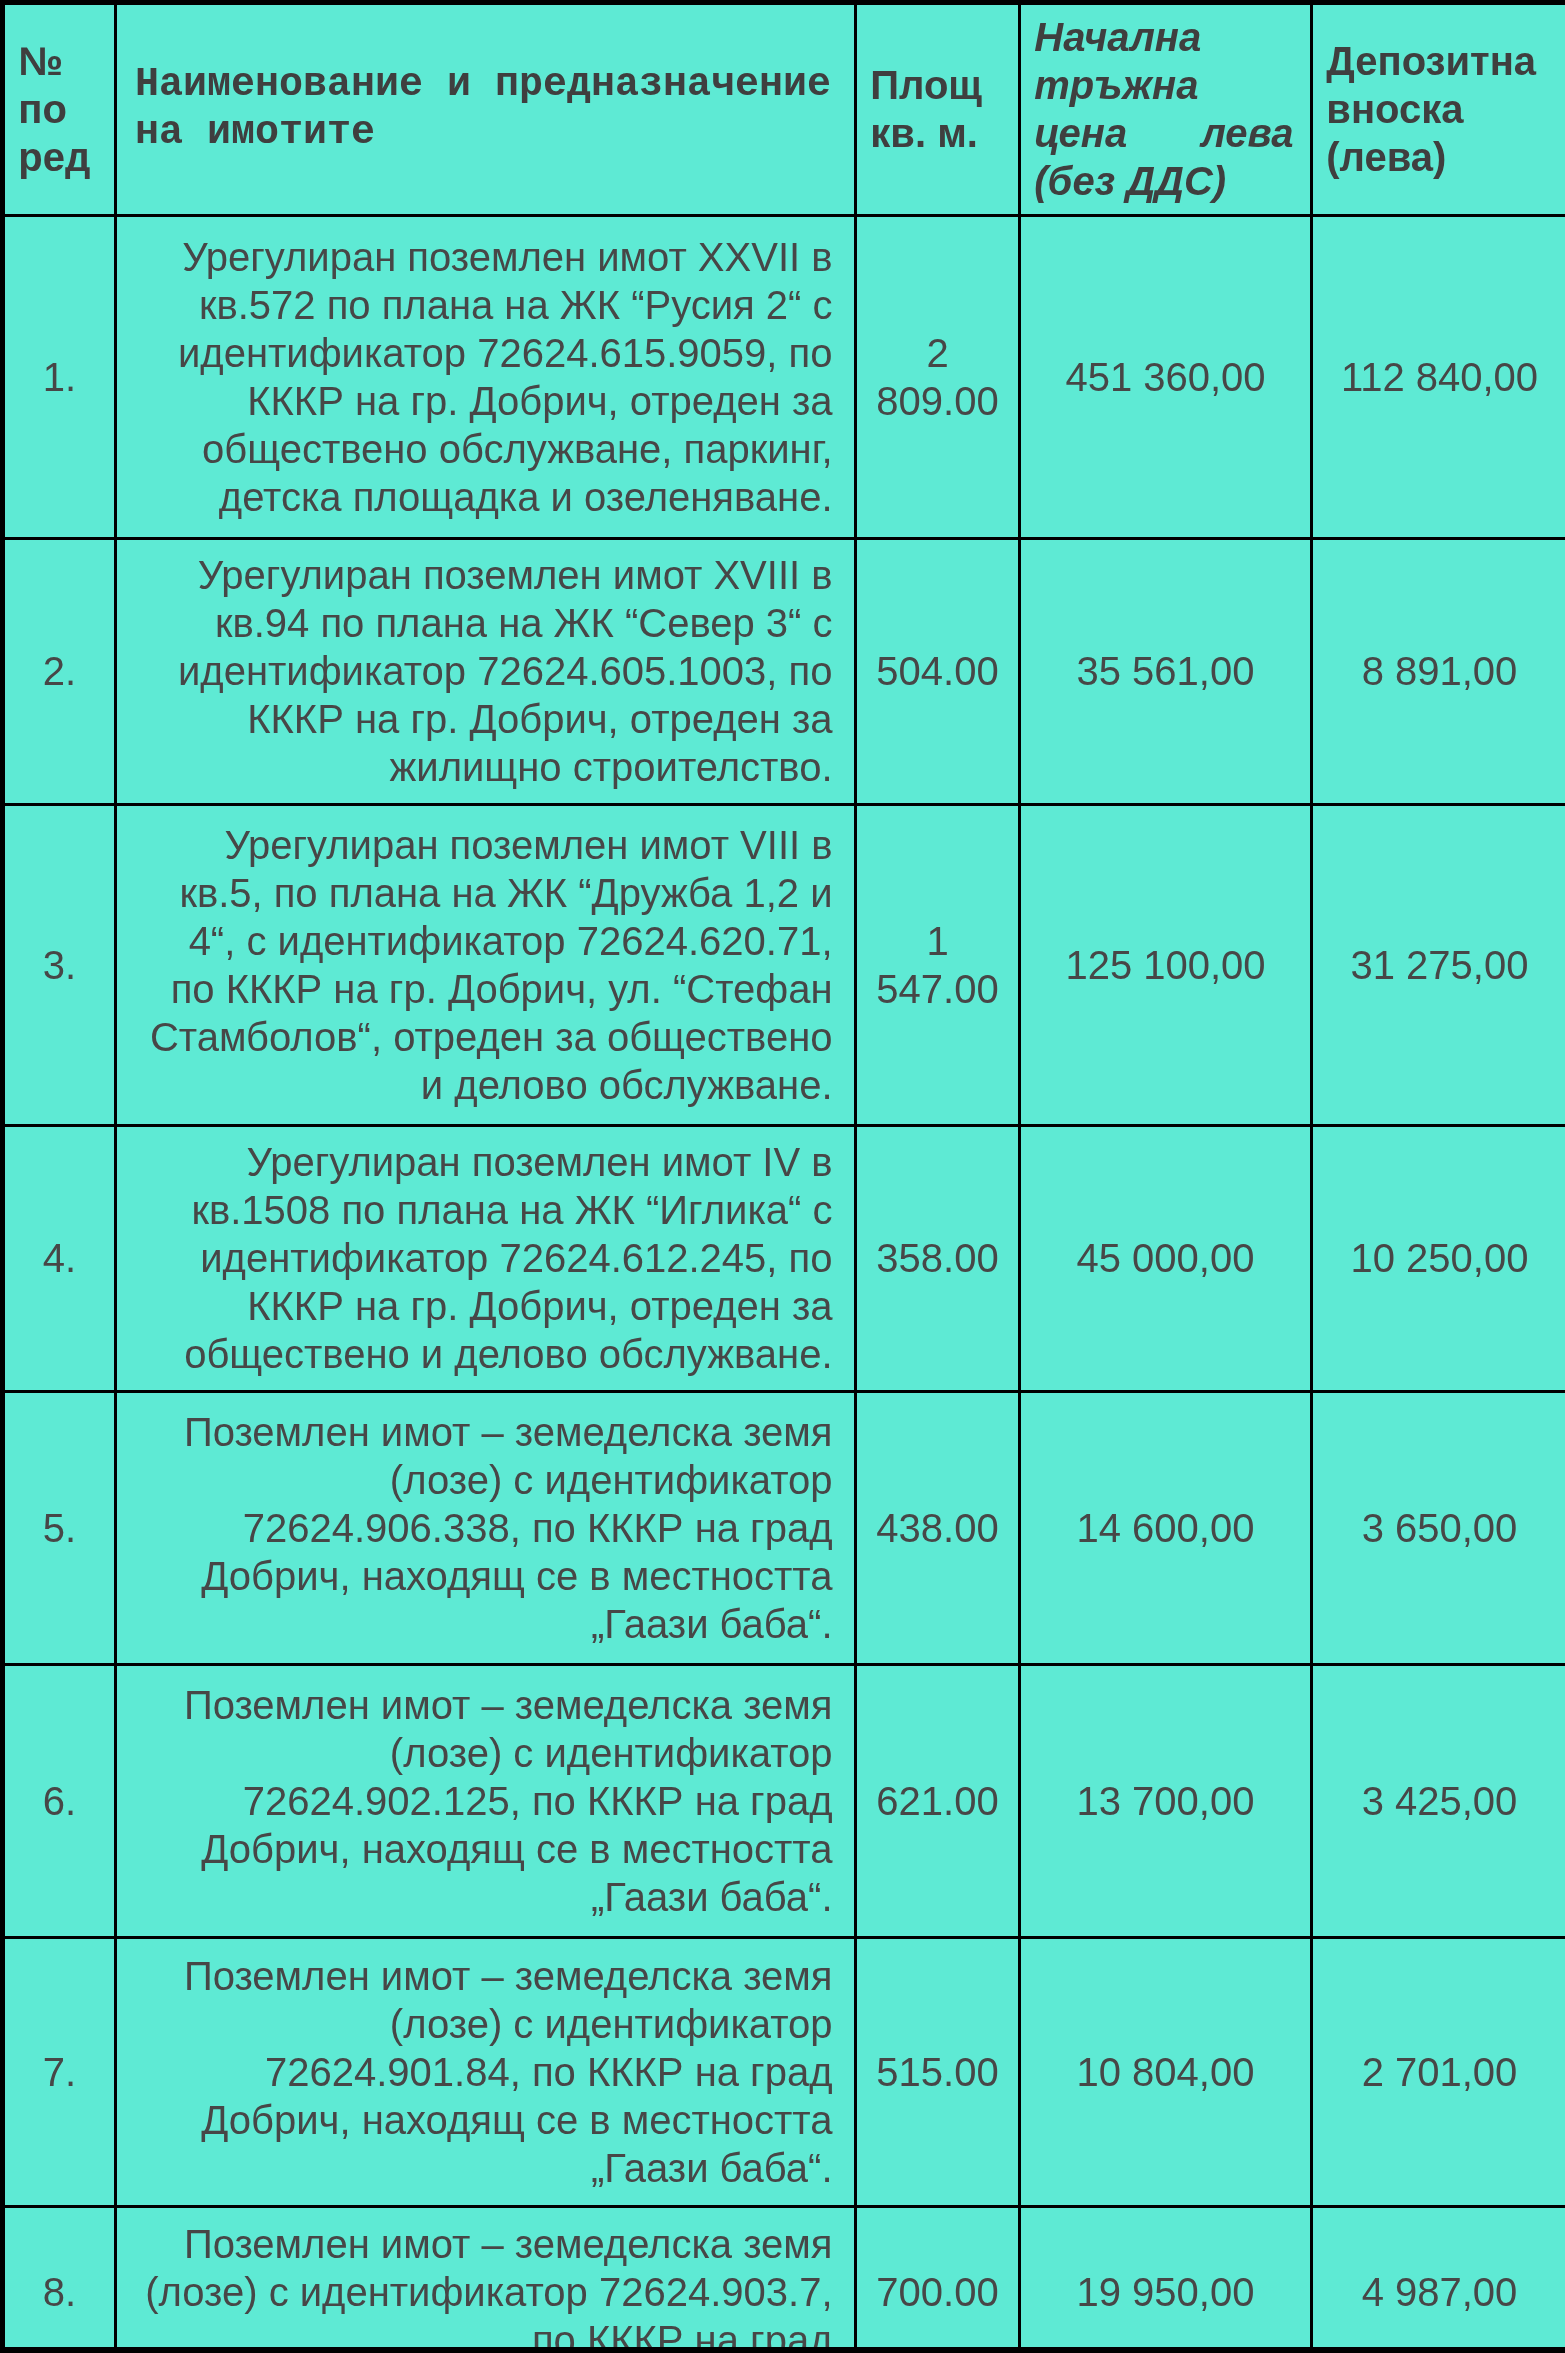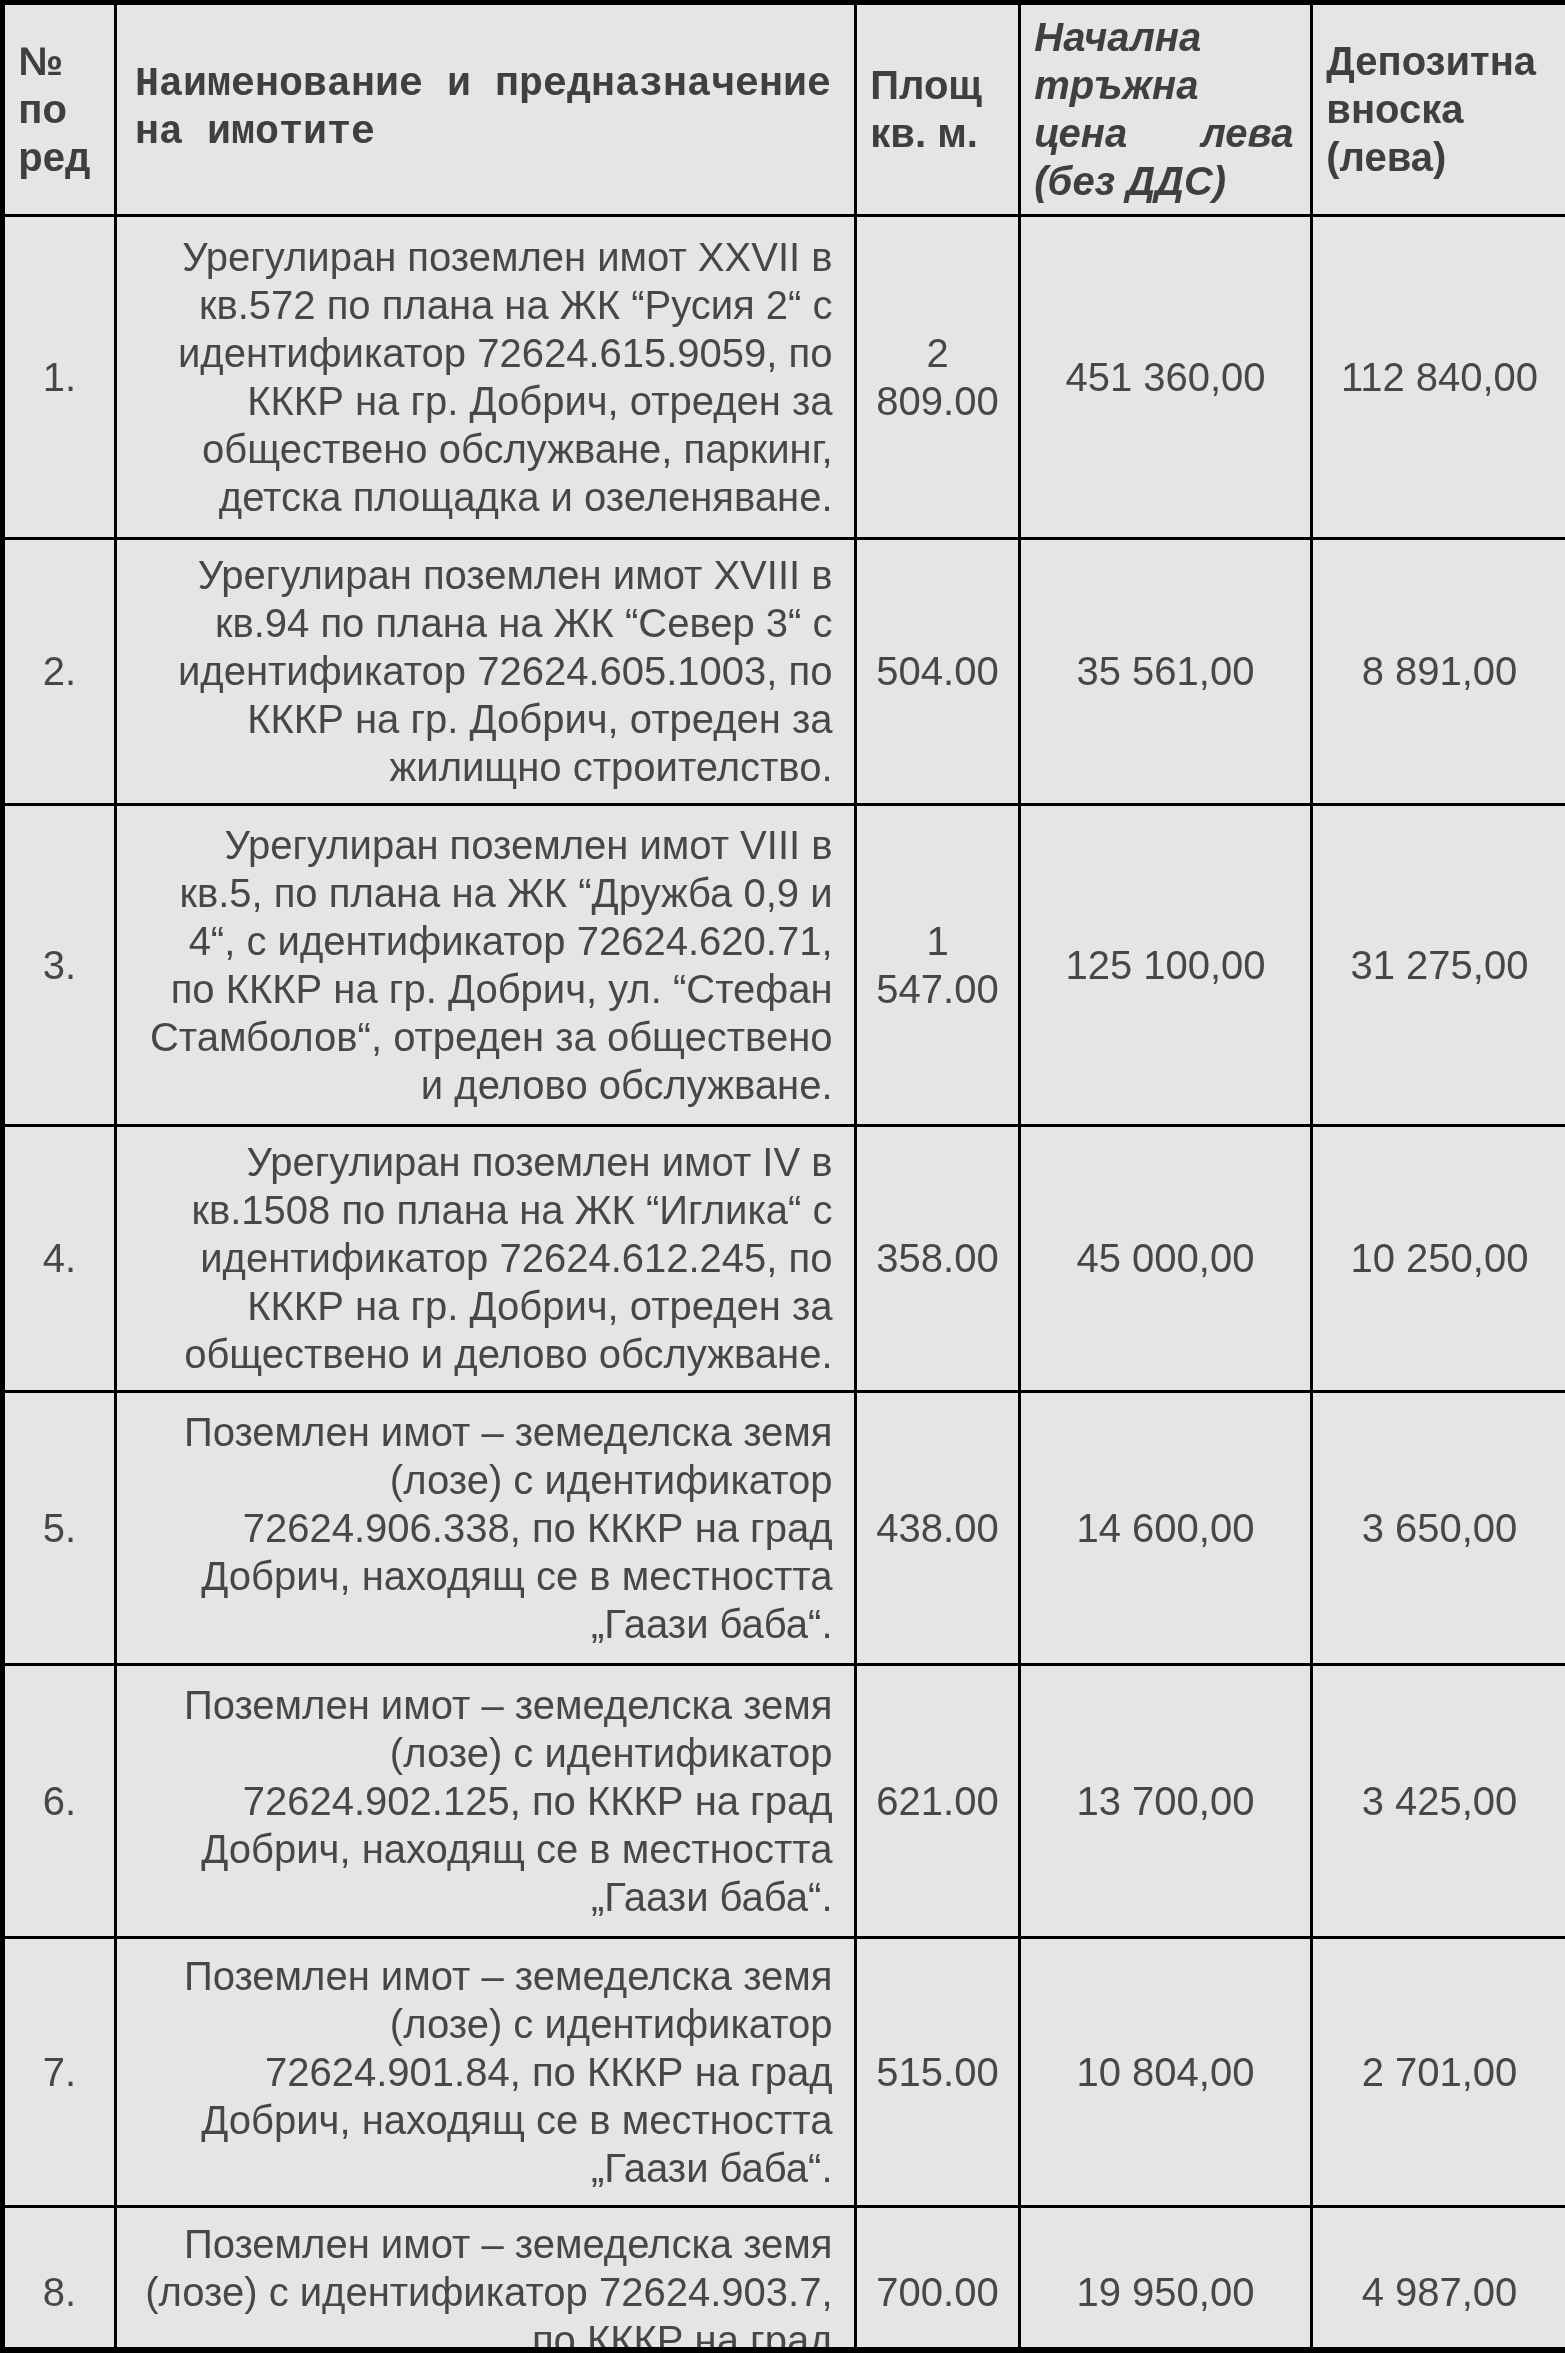--- a/index.html
+++ b/index.html
@@ -14,21 +14,21 @@
     overflow: hidden;
     font-family: "Liberation Sans", "DejaVu Sans", sans-serif;
     color: #474747;
   }
   .page {
     position: absolute;
     top: 0; left: 0;
     width: 1565px;
     height: 2354px;
     overflow: hidden;
-    background: #e5e5e5;
+    background: #5eead4;
   }
   table.props {
     border-collapse: collapse;
     table-layout: fixed;
     width: 1565px;
     border: 5.8px solid #000000;
   }
   table.props th,
   table.props td {
     border: 3.3px solid #000000;
@@ -95,21 +95,21 @@
     </tr>
     <tr style="height:258px">
       <td class="num">2.</td>
       <td class="desc">Урегулиран поземлен имот XVIII в кв.94 по плана на ЖК “Север 3“ с идентификатор 72624.605.1003, по КККР на гр. Добрич, отреден за жилищно строителство.</td>
       <td class="num">504.00</td>
       <td class="num">35 561,00</td>
       <td class="num">8 891,00</td>
     </tr>
     <tr style="height:321px">
       <td class="num">3.</td>
-      <td class="desc">Урегулиран поземлен имот VIII в кв.5, по плана на ЖК “Дружба 0,9 и 4“, с идентификатор 72624.620.71, по КККР на гр. Добрич, ул. “Стефан Стамболов“, отреден за обществено и делово обслужване.</td>
+      <td class="desc">Урегулиран поземлен имот VIII в кв.5, по плана на ЖК “Дружба 1,2 и 4“, с идентификатор 72624.620.71, по КККР на гр. Добрич, ул. “Стефан Стамболов“, отреден за обществено и делово обслужване.</td>
       <td class="num">1 547.00</td>
       <td class="num">125 100,00</td>
       <td class="num">31 275,00</td>
     </tr>
     <tr style="height:263px">
       <td class="num">4.</td>
       <td class="desc">Урегулиран поземлен имот IV в кв.1508 по плана на ЖК “Иглика“ с идентификатор 72624.612.245, по КККР на гр. Добрич, отреден за обществено и делово обслужване.</td>
       <td class="num">358.00</td>
       <td class="num">45 000,00</td>
       <td class="num">10 250,00</td>

